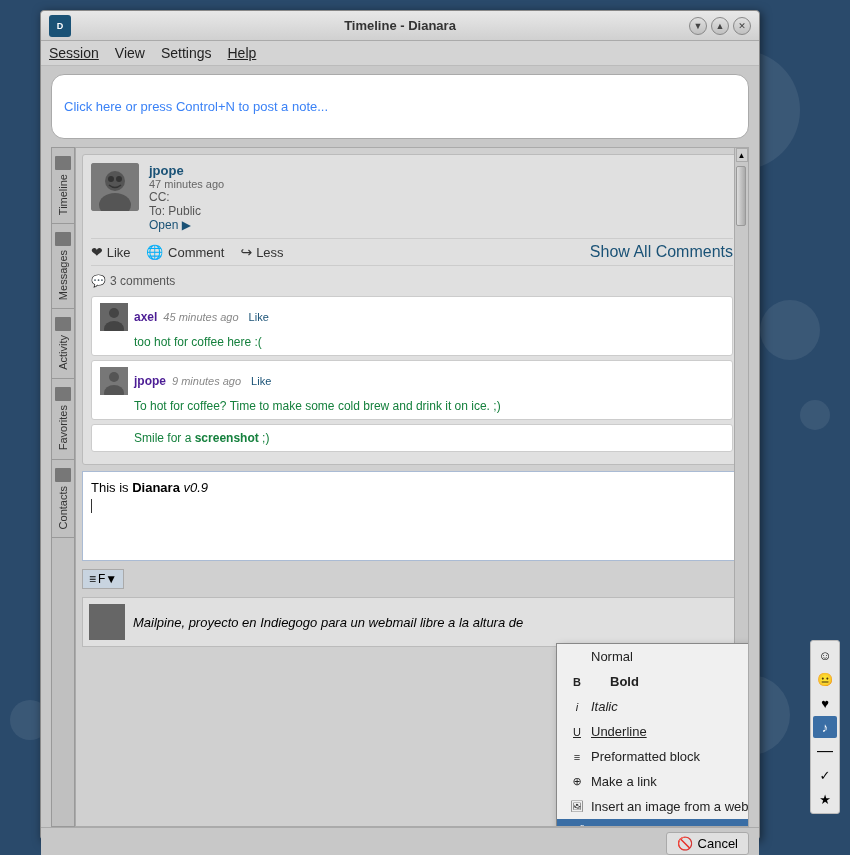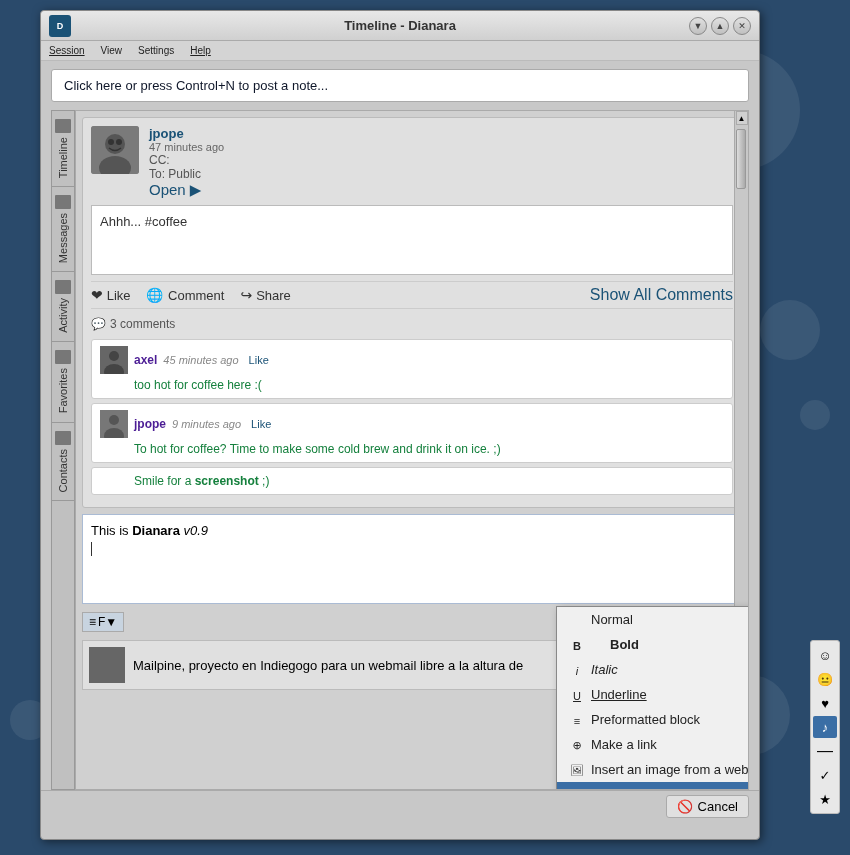--- a/index.html
+++ b/index.html
@@ -87,36 +87,36 @@
     
     .menu-bar {
       background: #d4d4d4;
       padding: 4px 8px;
       display: flex;
       gap: 16px;
       border-bottom: 1px solid #bbb;
     }
     .menu-item {
       color: #222;
-      font-size: 10px;
+      font-size: 14px;
       cursor: pointer;
       text-decoration: none;
     }
     .menu-item.underlined {
       text-decoration: underline;
     }
 
     
     .note-input-bar {
       margin: 8px 10px;
       background: white;
       border: 1px solid #aaa;
-      border-radius: 3px;
-      padding: 8px 12px;
-      color: #0f172a;
+      border-radius: 13px;
+      padding: 24px 12px;
+      color: #3b82f6;
       font-size: 13px;
       cursor: text;
     }
 
     
     .post-card {
       background: #e0e0e0;
       margin: 6px;
       border: 1px solid #bbb;
       border-radius: 3px;
@@ -148,21 +148,21 @@
     .post-time {
       color: #666;
       font-size: 11px;
     }
     .post-audience {
       color: #555;
       font-size: 12px;
     }
     .post-open {
       color: #1a5276;
-      font-size: 15px;
+      font-size: 12px;
       cursor: pointer;
     }
 
     .post-content-box {
       background: white;
       border: 1px solid #bbb;
       padding: 8px;
       min-height: 70px;
       margin-bottom: 6px;
       font-size: 13px;
@@ -274,21 +274,21 @@
       color: white;
     }
     .menu-icon {
       width: 16px;
       text-align: center;
       font-size: 11px;
     }
     .context-menu-item .label-part {
       flex: 1;
       display: flex;
-      align-items: flex-end;
+      align-items: center;
       gap: 6px;
     }
 
     
     .emoji-panel {
       position: absolute;
       right: 10px;
       top: 640px;
       width: 30px;
       background: #e8e8e8;
@@ -472,36 +472,33 @@
             </div>
             <div class="post-meta">
               <div class="post-author">jpope</div>
               <div class="post-time">47 minutes ago</div>
               <div class="post-audience">CC:</div>
               <div class="post-audience">To: Public</div>
               <div class="post-open">Open ▶</div>
             </div>
           </div>
 
-          <div class="post-content-box">
-            <span>Ahhh... #coffee</span>
-          </div>
 
           <div class="post-actions">
             <div class="action-btn">
               <span class="action-icon">❤</span>
               <span>Like</span>
             </div>
             <div class="action-btn">
               <span class="action-icon">🌐</span>
               <span>Comment</span>
             </div>
             <div class="action-btn">
               <span class="action-icon">↪</span>
-              <span>Share</span>
+              <span>Less</span>
             </div>
             <span class="show-comments">Show All Comments</span>
           </div>
 
           <div class="comments-count">
             <span>💬</span>
             <span>3 comments</span>
           </div>
 
           <div class="comment-item">
@@ -552,21 +549,21 @@
             <span>F▼</span>
           </div>
         </div>
 
         <div style="background:#e0e0e0;margin:4px 6px;border:1px solid #bbb;padding:6px;display:flex;gap:8px;align-items:center;">
           <div style="width:36px;height:36px;background:#888;flex-shrink:0;">
             <svg width="36" height="36">
                 <rect width="36" height="36" fill="#666"></rect>
               </svg>
           </div>
-          <div style="flex:1;overflow:hidden;">
+          <div style="flex:1;overflow:hidden;font-style:italic;">
             <span>Mailpine, proyecto en Indiegogo para un webmail libre a la altura de</span>
           </div>
         </div>
 
       </div>
 
       <div class="feed-scrollbar">
         <div class="fsb-arrow">▲</div>
         <div class="fsb-track">
           <div class="fsb-thumb"></div>

